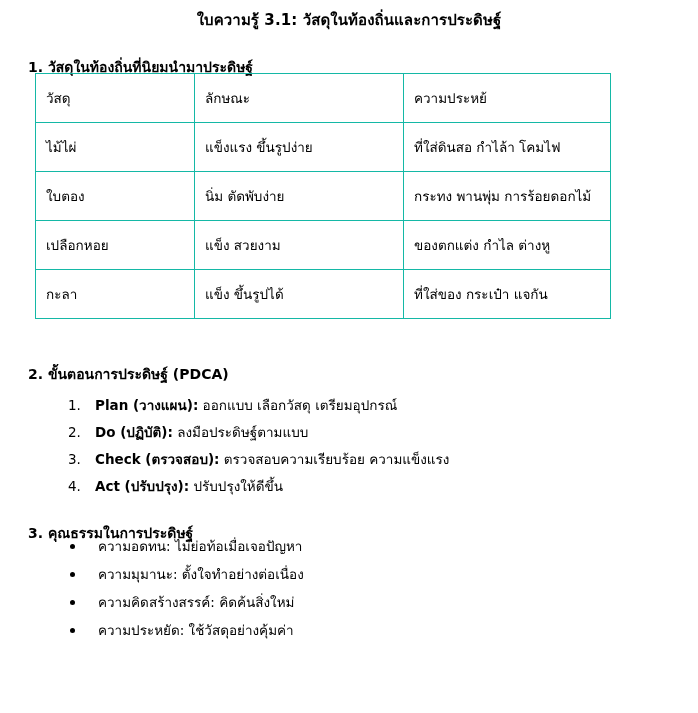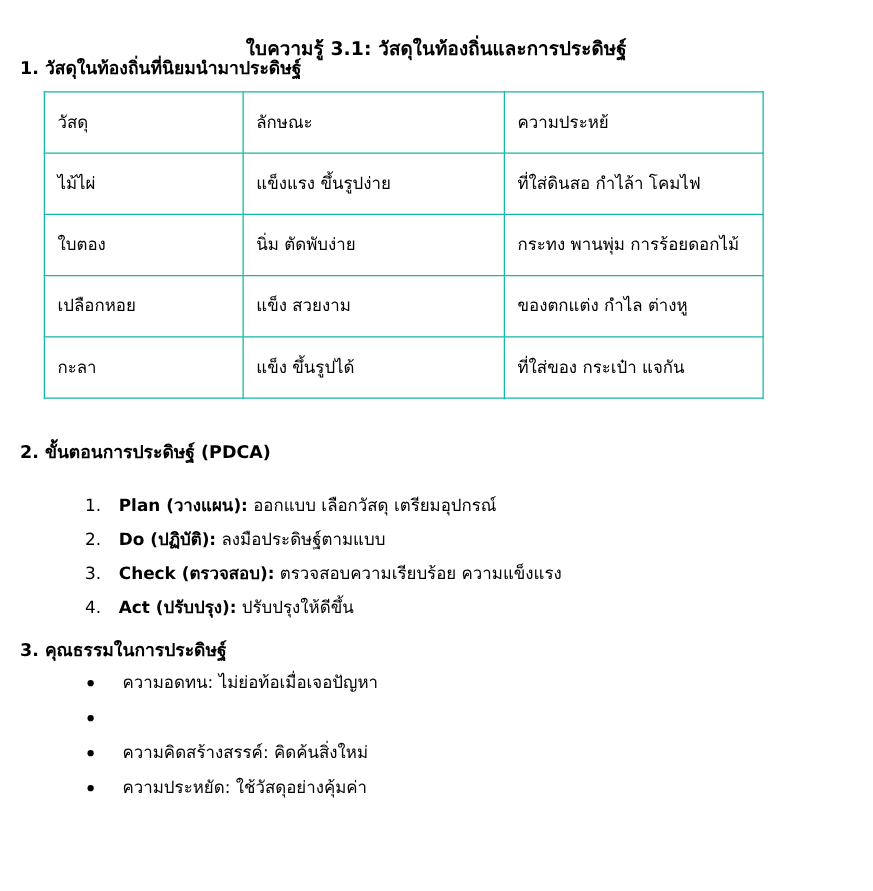--- a/index.html
+++ b/index.html
@@ -24,29 +24,29 @@
     padding: 0;
   }
 
   
   .doc-title {
     text-align: center;
     font-size: 15px;
     font-weight: bold;
     line-height: 1.3;
     margin: 0;
-    padding: 30px 0 0 0;
+    padding: 11px 0 0 0;
     letter-spacing: 0.1px;
   }
 
   
   .section-heading {
     font-size: 14px;
     font-weight: bold;
-    margin: 0;
+    margin: 12px;
     padding: 0;
     line-height: 1.35;
   }
   #heading-1 {
     position: absolute;
     left: 16px;
     top: 46px;
   }
   #heading-2 {
     position: absolute;
@@ -208,20 +208,21 @@
 
   <h2 class="section-heading" id="heading-3">3. คุณธรรมในการประดิษฐ์</h2>
 
   <ul class="virtues-list">
     <li>
       <span class="bullet-dot"></span>
       <span>ความอดทน: ไม่ย่อท้อเมื่อเจอปัญหา</span>
     </li>
     <li>
       <span class="bullet-dot"></span>
+      <span>ความมุมานะ: ตั้งใจทำอย่างต่อเนื่อง</span>
     </li>
     <li>
       <span class="bullet-dot"></span>
       <span>ความคิดสร้างสรรค์: คิดค้นสิ่งใหม่</span>
     </li>
     <li>
       <span class="bullet-dot"></span>
       <span>ความประหยัด: ใช้วัสดุอย่างคุ้มค่า</span>
     </li>
   </ul>

